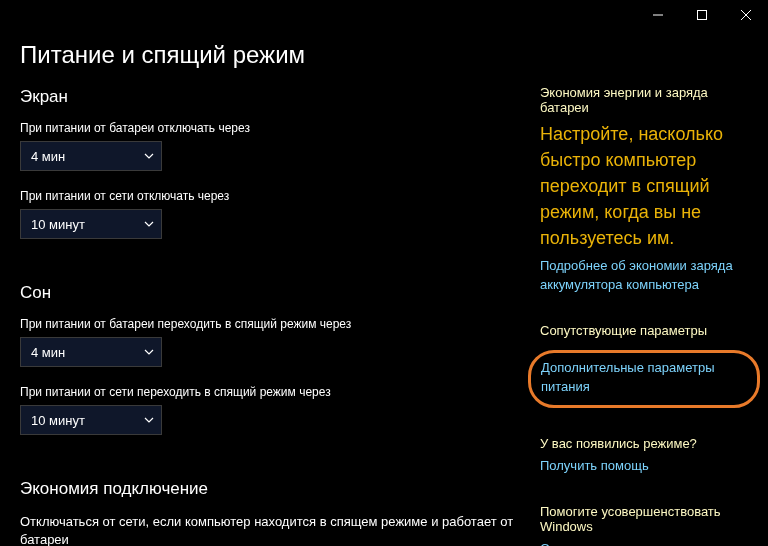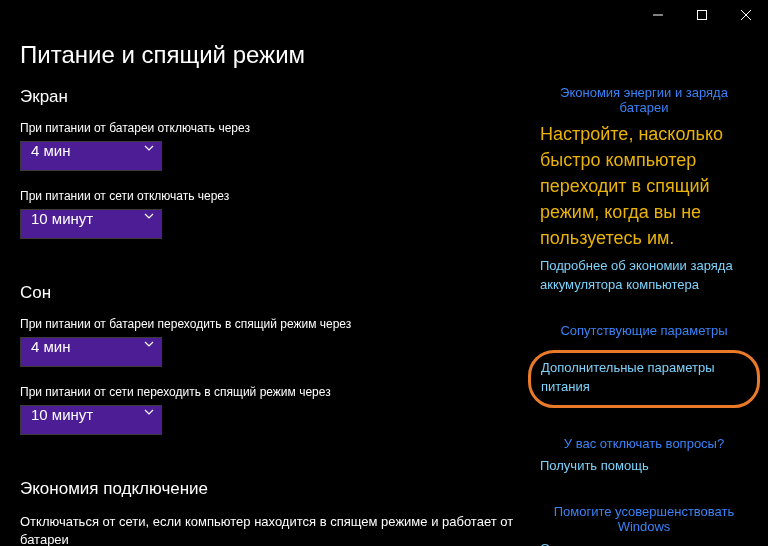--- a/index.html
+++ b/index.html
@@ -50,41 +50,41 @@
     margin: 0 0 14px 0;
   }
   .label {
     font-size: 12px;
     margin-bottom: 6px;
   }
   .select {
     width: 142px;
     height: 30px;
     border: 1px solid #3a3a3a;
-    background: #4c1d95;
+    background: #0f172a;
     color: #fff;
     display: flex;
+    align-items: center;
     justify-content: space-between;
     padding: 0 6px 0 10px;
     margin-bottom: 18px;
-    font-size: 15px;
+    font-size: 13px;
   }
   .select svg { stroke: #fff; }
   .section-gap { height: 26px; }
   .desc {
     font-size: 13px;
     color: #fff;
     line-height: 1.4;
   }
   .side-block { margin-bottom: 28px; }
   .side-title {
     font-size: 13px;
-    color: #3b82f6;
+    color: #fef9c3;
     margin-bottom: 6px;
-    text-align: center;
   }
   .side-text {
     font-size: 18px;
     color: #eab308;
     line-height: 1.45;
     margin-bottom: 6px;
   }
   .link {
     font-size: 13px;
     color: #7dd3fc;
@@ -176,21 +176,21 @@
     </div>
 
     <div class="side-block">
       <div class="side-title" style="margin-bottom:14px;">Сопутствующие параметры</div>
       <div class="highlight">
         <div class="link">Дополнительные параметры питания</div>
       </div>
     </div>
 
     <div class="side-block">
-      <div class="side-title">У вас отключать вопросы?</div>
+      <div class="side-title">У вас появились режиме?</div>
       <div class="link">Получить помощь</div>
     </div>
 
     <div class="side-block">
       <div class="side-title">Помогите усовершенствовать Windows</div>
       <div class="link">Оставить отзыв</div>
     </div>
   </div>
 </div>
 

